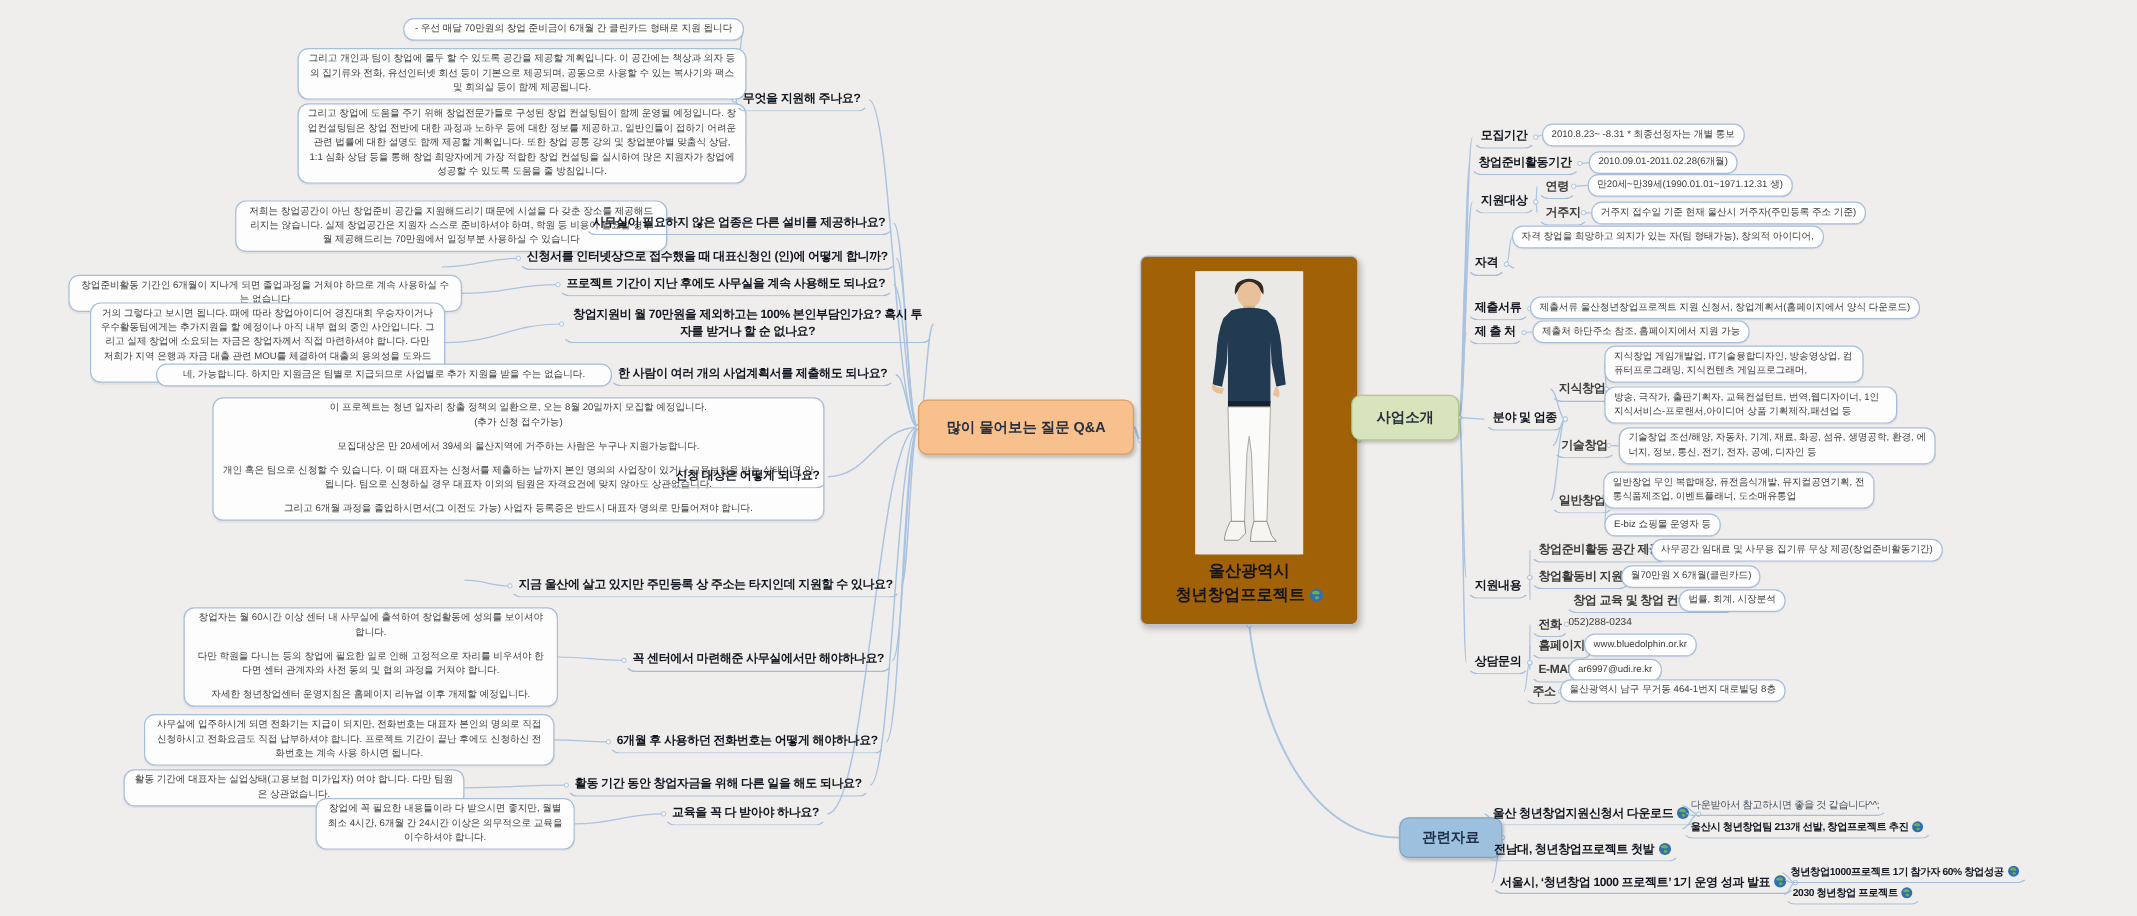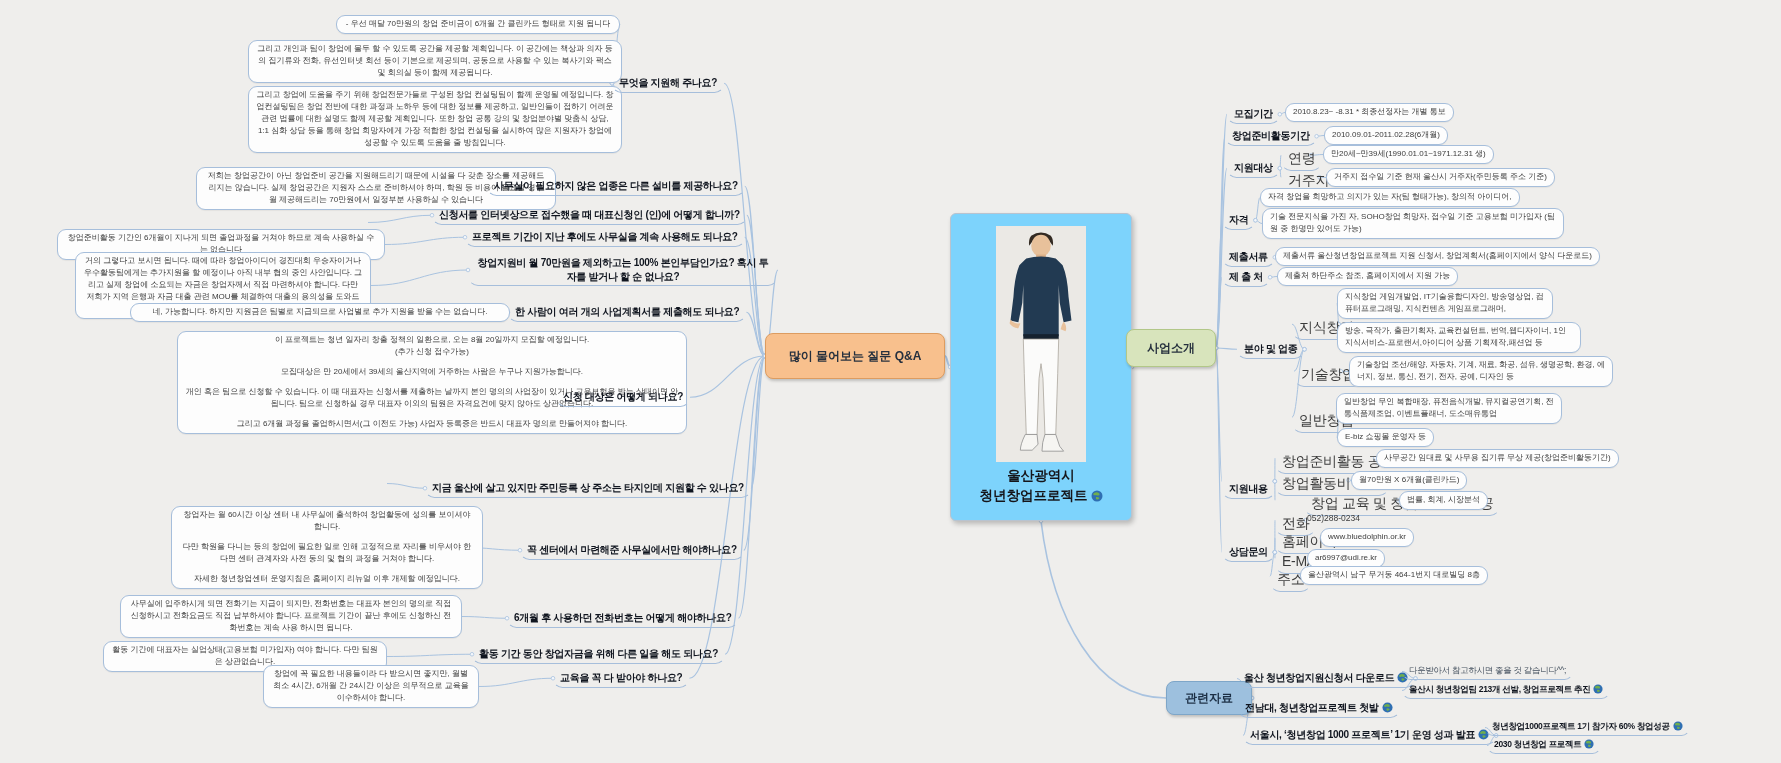--- a/index.html
+++ b/index.html
@@ -9,28 +9,28 @@
   .bubble{position:absolute;background:#fdfdfd;border:1px solid #a6bedb;border-radius:9px;
           padding:2px 7px 3px;font-size:8px;line-height:1.5;color:#3b3b3b;text-align:center;
           box-shadow:0 1px 1px rgba(0,0,0,.05);}
   .bubble.lft{text-align:left;}
   .nowrap{white-space:nowrap;}
   .para + .para{margin-top:8px;}
   .para.tight{margin-top:0;}
   .qlabel{position:absolute;font-weight:bold;font-size:10px;letter-spacing:-0.3px;line-height:1.35;
           color:#10151f;text-align:center;padding:1px 6px 2px;
           border:1px solid transparent;border-bottom-color:#a6bedb;border-radius:10px;}
-  .qlabel.sub{font-weight:normal;color:#3b3b3b;font-size:14px;}
+  .qlabel.sub{font-weight:bold;color:#3b3b3b;font-size:10px;}
   .plainval{position:absolute;font-size:8.5px;color:#3b3b3b;}
   .topic{position:absolute;display:flex;align-items:center;justify-content:center;
          font-weight:bold;font-size:12px;border-radius:8px;box-shadow:1px 2px 3px rgba(0,0,0,.2);}
   #n-qa{background:#f8c08d;border:1px solid #dd9c60;color:#26303e;}
   #n-intro{background:#d8e4bc;border:1px solid #b2c788;color:#26303e;}
   #n-related{background:#9dc0de;border:1px solid #7ea6c8;color:#1c2f45;}
-  #n-center{position:absolute;background:#7dd3fc;border:1px solid #b9c3cf;border-radius:6px;
+  #n-center{position:absolute;background:#a16207;border:1px solid #b9c3cf;border-radius:6px;
             box-shadow:2px 3px 5px rgba(0,0,0,.22);display:flex;flex-direction:column;align-items:center;}
   .figure{width:90px;height:236px;margin:12px auto 4px;background:#ebe9e5;}
   .center-title{font-weight:bold;font-size:13.5px;color:#15151a;text-align:center;line-height:1.45;}
   .globe{display:inline-block;vertical-align:-2px;margin-left:3px;}
   .rel-item{position:absolute;font-weight:bold;font-size:10px;letter-spacing:-0.3px;color:#10151f;
             padding:1px 6px 2px;border:1px solid transparent;border-bottom-color:#a6bedb;
             border-radius:10px;white-space:nowrap;}
   .rel-item.child{font-size:8.5px;}
   .rel-item.plain{font-weight:normal;color:#44505e;}
 </style>
@@ -202,21 +202,21 @@
   <div class="bubble" id="n-a-3-0" style="left:57px;top:229px;width:312px">창업준비활동 기간인 6개월이 지나게 되면 졸업과정을 거쳐야 하므로 계속 사용하실 수는 없습니다</div>
   <div class="bubble" id="n-a-4-0" style="left:75px;top:252px;width:280px">거의 그렇다고 보시면 됩니다. 때에 따라 창업아이디어 경진대회 우승자이거나 우수활동팀에게는 추가지원을 할 예정이나 아직 내부 협의 중인 사안입니다. 그리고 실제 창업에 소요되는 자금은 창업자께서 직접 마련하셔야 합니다. 다만 저희가 지역 은행과 자금 대출 관련 MOU를 체결하여 대출의 용의성을 도와드릴 수는 있습니다</div>
   <div class="bubble" id="n-a-5-0" style="left:130px;top:303px;width:364px">네, 가능합니다. 하지만 지원금은 팀별로 지급되므로 사업별로 추가 지원을 받을 수는 없습니다.</div>
   <div class="bubble" id="n-a-6-0" style="left:177px;top:331px;width:494px">
     <div class="para">이 프로젝트는 청년 일자리 창출 정책의 일환으로, 오는 8월 20일까지 모집할 예정입니다.</div>
     <div class="para tight">(추가 신청 접수가능)</div>
     <div class="para">모집대상은 만 20세에서 39세의 울산지역에 거주하는 사람은 누구나 지원가능합니다.</div>
     <div class="para">개인 혹은 팀으로 신청할 수 있습니다. 이 때 대표자는 신청서를 제출하는 날까지 본인 명의의 사업장이 있거나 고용보험을 받는 상태이면 안됩니다. 팀으로 신청하실 경우 대표자 이외의 팀원은 자격요건에 맞지 않아도 상관없습니다.</div>
     <div class="para">그리고 6개월 과정을 졸업하시면서(그 이전도 가능) 사업자 등록증은 반드시 대표자 명의로 만들어져야 합니다.</div>
   </div>
-  <div class="bubble" id="n-a-8-0" style="left:171px;top:506px;width:296px">
+  <div class="bubble" id="n-a-8-0" style="left:153px;top:506px;width:296px">
     <div class="para">창업자는 월 60시간 이상 센터 내 사무실에 출석하여 창업활동에 성의를 보이셔야 합니다.</div>
     <div class="para">다만 학원을 다니는 등의 창업에 필요한 일로 인해 고정적으로 자리를 비우셔야 한다면 센터 관계자와 사전 동의 및 협의 과정을 거쳐야 합니다.</div>
     <div class="para">자세한 청년창업센터 운영지침은 홈페이지 리뉴얼 이후 개제할 예정입니다.</div>
   </div>
   <div class="bubble" id="n-a-9-0" style="left:120px;top:595px;width:326px">사무실에 입주하시게 되면 전화기는 지급이 되지만, 전화번호는 대표자 본인의 명의로 직접 신청하시고 전화요금도 직접 납부하셔야 합니다. 프로젝트 기간이 끝난 후에도 신청하신 전화번호는 계속 사용 하시면 됩니다.</div>
   <div class="bubble" id="n-a-10-0" style="left:103px;top:641px;width:268px">활동 기간에 대표자는 실업상태(고용보험 미가입자) 여야 합니다. 다만 팀원은 상관없습니다.</div>
   <div class="bubble" id="n-a-11-0" style="left:263px;top:665px;width:200px">창업에 꼭 필요한 내용들이라 다 받으시면 좋지만, 월별 최소 4시간, 6개월 간 24시간 이상은 의무적으로 교육을 이수하셔야 합니다.</div>
 
   <div class="qlabel nowrap" id="n-q-0" style="left:612px;top:74px">무엇을 지원해 주나요?</div>
   <div class="qlabel nowrap" id="n-q-1" style="left:487px;top:177px">사무실이 필요하지 않은 업종은 다른 설비를 제공하나요?</div>
@@ -269,21 +269,20 @@
   <div class="bubble nowrap lft" id="n-val-prep" style="left:1324px;top:126px">2010.09.01-2011.02.28(6개월)</div>
 
   <div class="qlabel nowrap" id="n-lab-target" style="left:1227px;top:159px">지원대상</div>
   <div class="qlabel sub nowrap" id="n-lab-age" style="left:1281px;top:147px">연령</div>
   <div class="bubble nowrap lft" id="n-val-age" style="left:1323px;top:145px">만20세~만39세(1990.01.01~1971.12.31 생)</div>
   <div class="qlabel sub nowrap" id="n-lab-res" style="left:1281px;top:169px">거주지</div>
   <div class="bubble nowrap lft" id="n-val-res" style="left:1326px;top:168px">거주지 접수일 기준 현재 울산시 거주자(주민등록 주소 기준)</div>
 
   <div class="qlabel nowrap" id="n-lab-qual" style="left:1222px;top:211px">자격</div>
   <div class="bubble nowrap lft" id="n-val-qual1" style="left:1260px;top:188px">자격 창업을 희망하고 의지가 있는 자(팀 형태가능), 창의적 아이디어,</div>
-  <div class="bubble lft" id="n-val-qual2" style="left:1262px;top:208px;width:286px">기술 전문지식을 가진 자, SOHO창업 희망자, 접수일 기준 고용보험 미가입자 (팀원 중 한명만 있어도 가능)</div>
 
   <div class="qlabel nowrap" id="n-lab-docs" style="left:1222px;top:248px">제출서류</div>
   <div class="bubble nowrap lft" id="n-val-docs" style="left:1275px;top:247px">제출서류 울산청년창업프로젝트 지원 신청서, 창업계획서(홈페이지에서 양식 다운로드)</div>
 
   <div class="qlabel nowrap" id="n-lab-submit" style="left:1222px;top:268px">제 출 처</div>
   <div class="bubble nowrap lft" id="n-val-submit" style="left:1277px;top:267px">제출처 하단주소 참조, 홈페이지에서 지원 가능</div>
 
   <div class="qlabel nowrap" id="n-lab-fields" style="left:1237px;top:340px">분야 및 업종</div>
   <div class="qlabel sub nowrap" id="n-lab-know" style="left:1292px;top:316px">지식창업</div>
   <div class="bubble lft" id="n-val-know1" style="left:1337px;top:288px;width:200px">지식창업 게임개발업, IT기술융합디자인, 방송영상업, 컴퓨터프로그래밍, 지식컨텐츠 게임프로그래머,</div>

